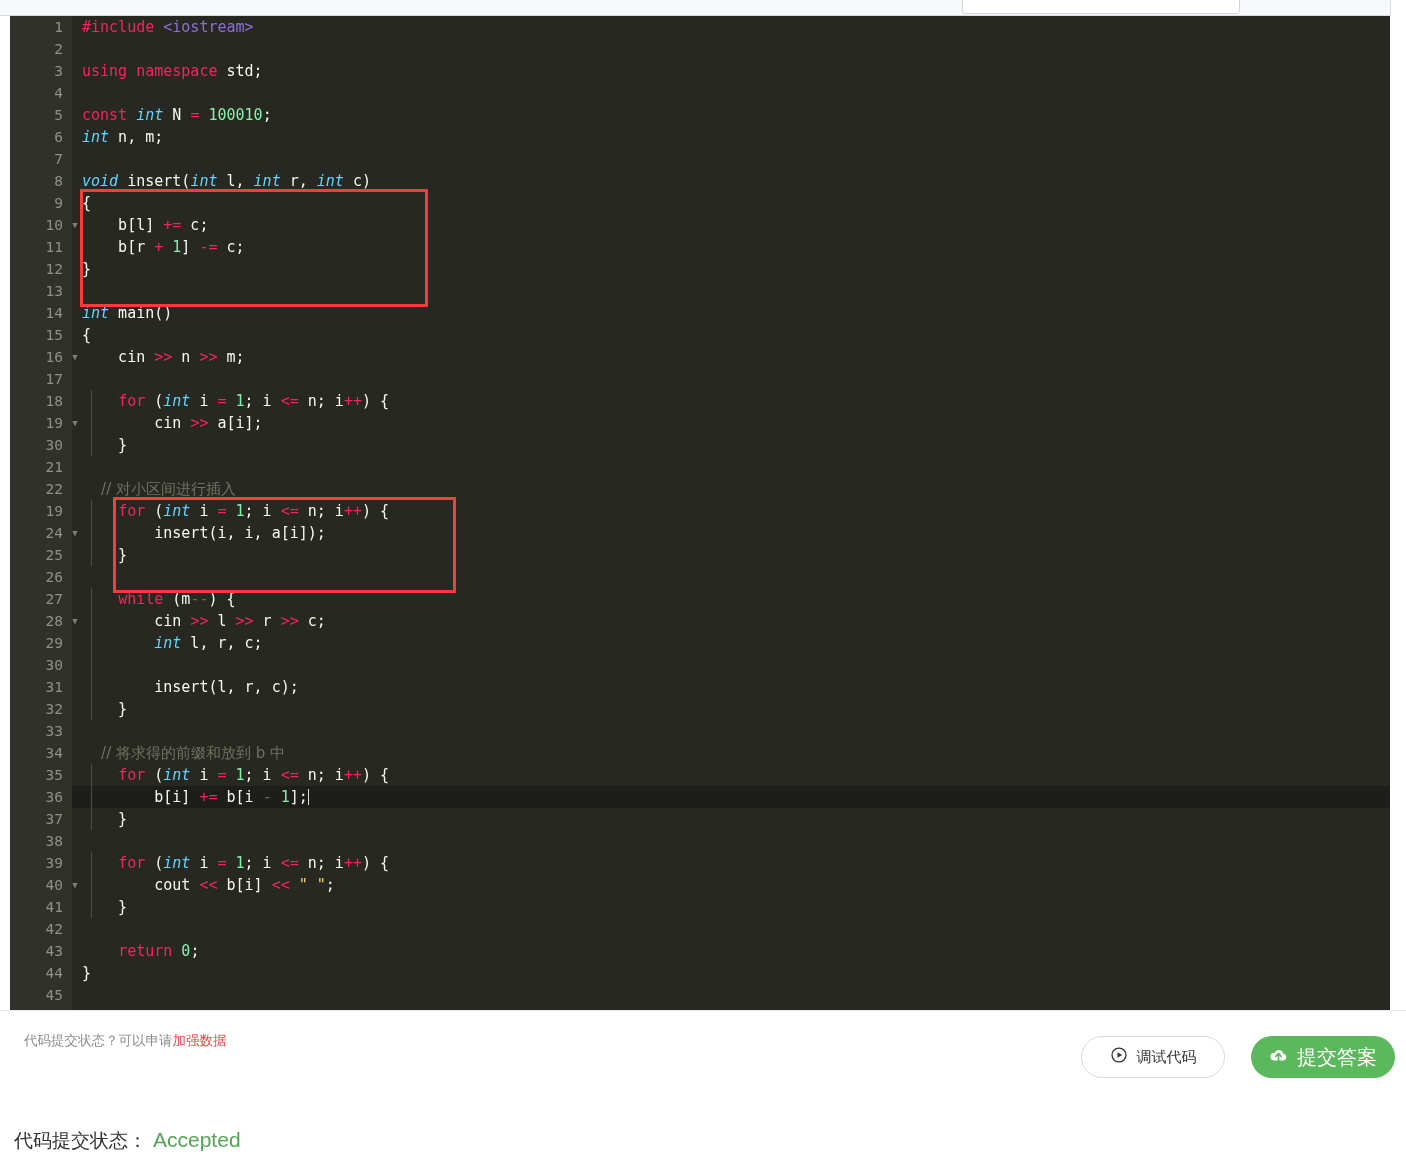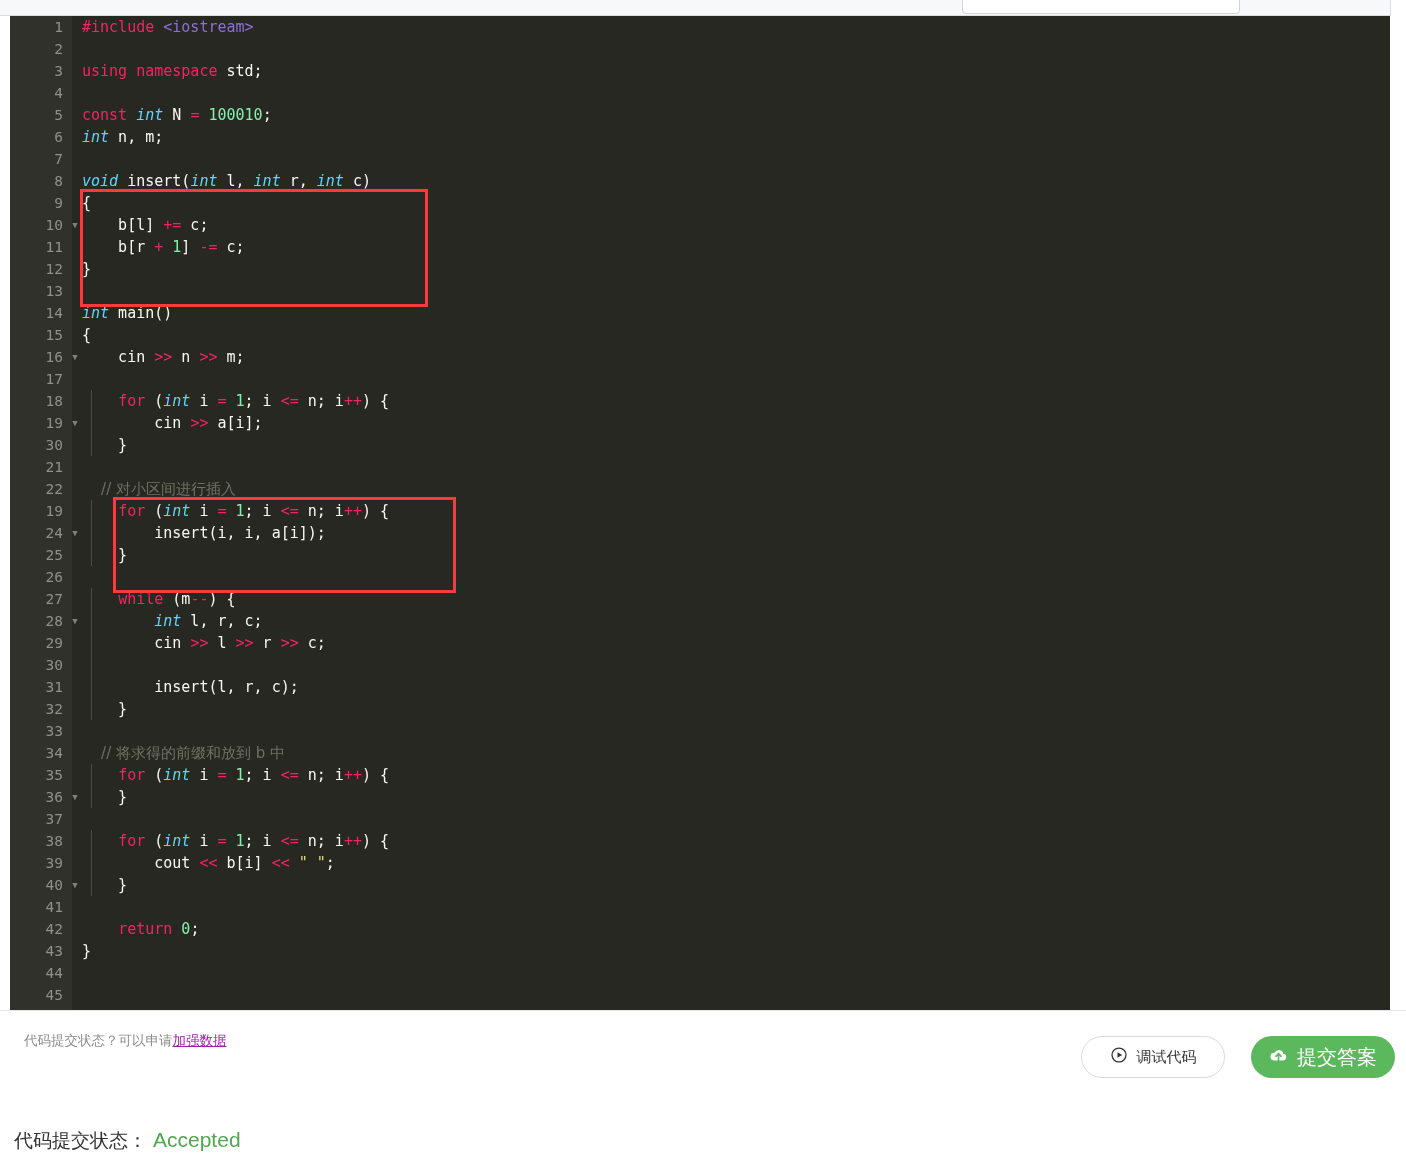--- a/index.html
+++ b/index.html
@@ -90,21 +90,21 @@
   
   .bottombar {
     position: absolute; left: 0; top: 1010px; width: 1406px; height: 88px;
     background: #ffffff; border-top: 1px solid #e4e7ec;
   }
   .weak-note {
     position: absolute; left: 24px; top: 21px;
     font-size: 13.5px; color: #8c8c8c;
     font-family: "DejaVu Sans", sans-serif;
   }
-  .weak-note .lnk { color: #a21caf; cursor: pointer; text-decoration: underline; }
+  .weak-note .lnk { color: #ef4444; cursor: pointer; }
 
   .btn-debug {
     position: absolute; left: 1081px; top: 25px; width: 144px; height: 42px;
     border: 1px solid #d7dbe0; border-radius: 21px; background: #ffffff;
     display: flex; align-items: center; justify-content: center; gap: 9px;
     cursor: pointer;
   }
   .btn-debug .lbl { font-size: 15px; color: #333333; font-family: Liberation Sans, sans-serif; }
   .btn-submit {
     position: absolute; left: 1251px; top: 25px; width: 144px; height: 42px;
@@ -202,28 +202,29 @@
           <div class="row"><span class="iguide" style="left: 19px;"></span><span class="pln">    </span><span class="kw">for</span><span class="pln"> (</span><span class="typ">int</span><span class="pln"> i </span><span class="op">=</span><span class="pln"> </span><span class="num">1</span><span class="pln">; i </span><span class="op">&lt;=</span><span class="pln"> n; i</span><span class="op">++</span><span class="pln">) {</span></div>
           <div class="row"><span class="iguide" style="left: 19px;"></span><span class="pln">        cin </span><span class="op">&gt;&gt;</span><span class="pln"> a[i];</span></div>
           <div class="row"><span class="iguide" style="left: 19px;"></span><span class="pln">    }</span></div>
           <div class="row"></div>
           <div class="row"><span class="cmt">    // 对小区间进行插入</span></div>
           <div class="row"><span class="iguide" style="left: 19px;"></span><span class="pln">    </span><span class="kw">for</span><span class="pln"> (</span><span class="typ">int</span><span class="pln"> i </span><span class="op">=</span><span class="pln"> </span><span class="num">1</span><span class="pln">; i </span><span class="op">&lt;=</span><span class="pln"> n; i</span><span class="op">++</span><span class="pln">) {</span></div>
           <div class="row"><span class="iguide" style="left: 19px;"></span><span class="pln">        insert(i, i, a[i]);</span></div>
           <div class="row"><span class="iguide" style="left: 19px;"></span><span class="pln">    }</span></div>
           <div class="row"></div>
           <div class="row"><span class="iguide" style="left: 19px;"></span><span class="pln">    </span><span class="kw">while</span><span class="pln"> (m</span><span class="op">--</span><span class="pln">) {</span></div>
+          <div class="row"><span class="iguide" style="left: 19px;"></span><span class="pln">        cin </span><span class="op">&gt;&gt;</span><span class="pln"> l </span><span class="op">&gt;&gt;</span><span class="pln"> r </span><span class="op">&gt;&gt;</span><span class="pln"> c;</span></div>
           <div class="row"><span class="iguide" style="left: 19px;"></span><span class="pln">        </span><span class="typ">int</span><span class="pln"> l, r, c;</span></div>
-          <div class="row"><span class="iguide" style="left: 19px;"></span><span class="pln">        cin </span><span class="op">&gt;&gt;</span><span class="pln"> l </span><span class="op">&gt;&gt;</span><span class="pln"> r </span><span class="op">&gt;&gt;</span><span class="pln"> c;</span></div>
           <div class="row"><span class="iguide" style="left: 19px;"></span></div>
           <div class="row"><span class="iguide" style="left: 19px;"></span><span class="pln">        insert(l, r, c);</span></div>
           <div class="row"><span class="iguide" style="left: 19px;"></span><span class="pln">    }</span></div>
           <div class="row"></div>
           <div class="row"><span class="cmt">    // 将求得的前缀和放到 b 中</span></div>
           <div class="row"><span class="iguide" style="left: 19px;"></span><span class="pln">    </span><span class="kw">for</span><span class="pln"> (</span><span class="typ">int</span><span class="pln"> i </span><span class="op">=</span><span class="pln"> </span><span class="num">1</span><span class="pln">; i </span><span class="op">&lt;=</span><span class="pln"> n; i</span><span class="op">++</span><span class="pln">) {</span></div>
+          <div class="row active"><span class="iguide" style="left: 19px;"></span><span class="pln">        b[i] </span><span class="op">+=</span><span class="pln"> b[i </span><span class="op">-</span><span class="pln"> </span><span class="num">1</span><span class="pln">];</span><span class="cursor"></span></div>
           <div class="row"><span class="iguide" style="left: 19px;"></span><span class="pln">    }</span></div>
           <div class="row"></div>
           <div class="row"><span class="iguide" style="left: 19px;"></span><span class="pln">    </span><span class="kw">for</span><span class="pln"> (</span><span class="typ">int</span><span class="pln"> i </span><span class="op">=</span><span class="pln"> </span><span class="num">1</span><span class="pln">; i </span><span class="op">&lt;=</span><span class="pln"> n; i</span><span class="op">++</span><span class="pln">) {</span></div>
           <div class="row"><span class="iguide" style="left: 19px;"></span><span class="pln">        cout </span><span class="op">&lt;&lt;</span><span class="pln"> b[i] </span><span class="op">&lt;&lt;</span><span class="pln"> </span><span class="str">" "</span><span class="pln">;</span></div>
           <div class="row"><span class="iguide" style="left: 19px;"></span><span class="pln">    }</span></div>
           <div class="row"></div>
           <div class="row"><span class="pln">    </span><span class="kw">return</span><span class="pln"> </span><span class="num">0</span><span class="pln">;</span></div>
           <div class="row"><span class="pln">}</span></div>
         </div>
       <div id="annoLayer">

